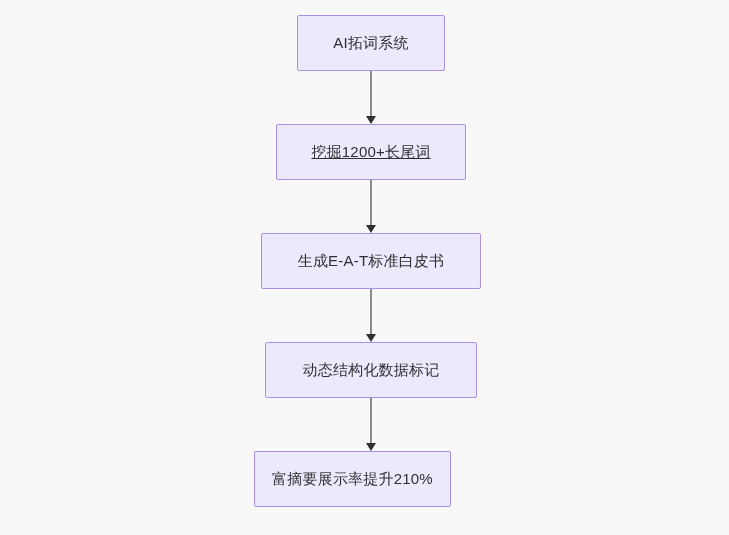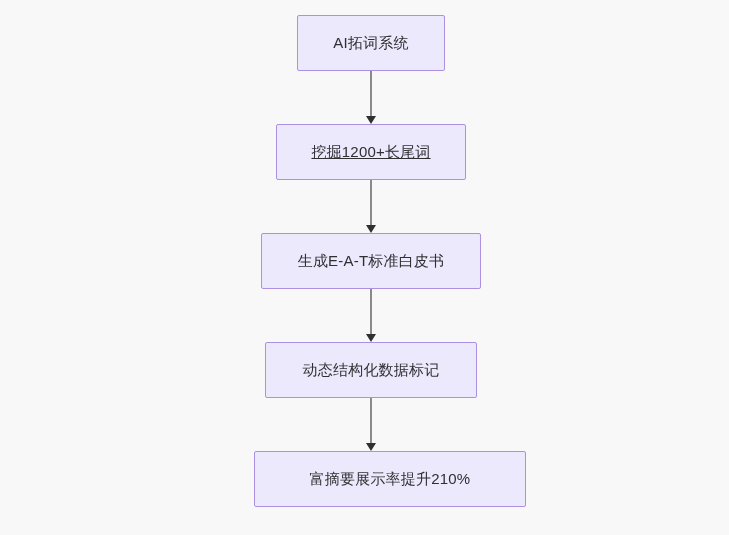--- a/index.html
+++ b/index.html
@@ -84,17 +84,17 @@
   </div>
   <div class="node" style="left: 276px; top: 124px; width: 190px; height: 56px; background: rgb(235, 233, 251); border-color: rgb(172, 144, 227);">
     <span class="node-label" style="color: rgb(47, 47, 51); text-decoration: underline;">挖掘1200+长尾词</span>
   </div>
   <div class="node" style="left: 261px; top: 233px; width: 220px; height: 56px; background: rgb(235, 233, 251); border-color: rgb(172, 144, 227);">
     <span class="node-label" style="color: rgb(47, 47, 51);">生成E-A-T标准白皮书</span>
   </div>
   <div class="node" style="left: 265px; top: 342px; width: 212px; height: 56px; background: rgb(235, 233, 251); border-color: rgb(172, 144, 227);">
     <span class="node-label" style="color: rgb(47, 47, 51);">动态结构化数据标记</span>
   </div>
-  <div class="node" style="left: 254px; top: 451px; width: 272px; height: 56px; background: rgb(235, 233, 251); border-color: rgb(172, 144, 227);">
+  <div class="node" style="left: 254px; top: 451px; width: 197px; height: 56px; background: rgb(235, 233, 251); border-color: rgb(172, 144, 227);">
     <span class="node-label" style="color: rgb(47, 47, 51);">富摘要展示率提升210%</span>
   </div>
 
 </div>
 
 </body></html>

